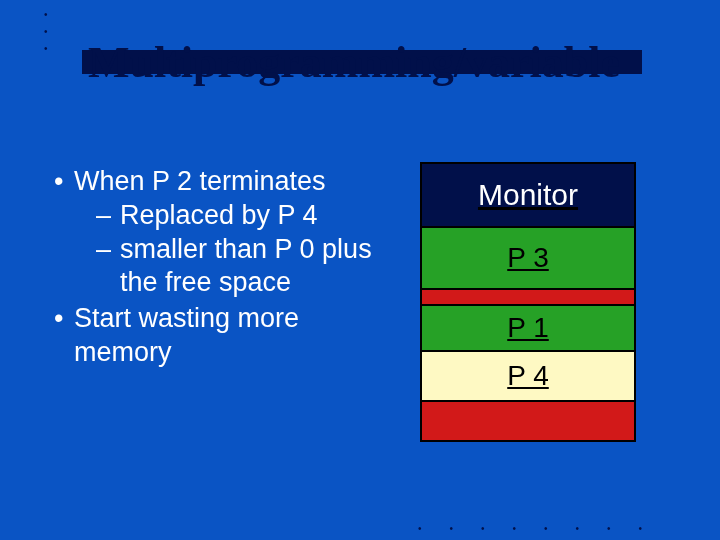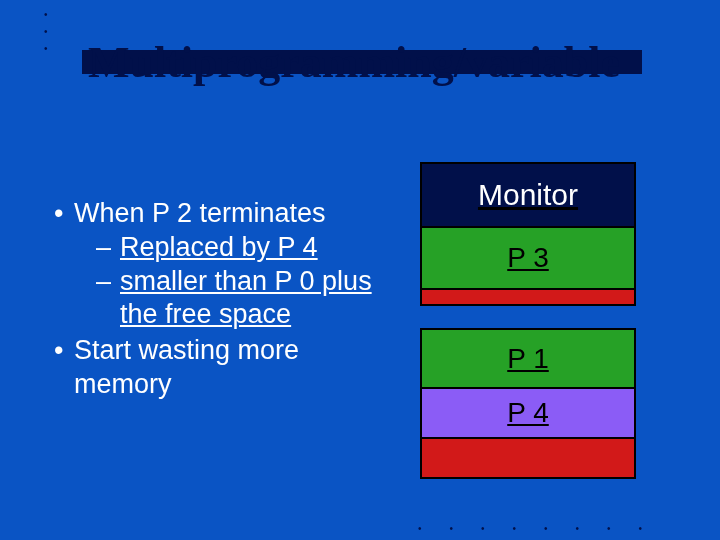--- a/index.html
+++ b/index.html
@@ -41,26 +41,25 @@
     line-height: 1.05;
     z-index: 2;
   }
   .content {
     position: absolute;
     top: 165px; left: 54px;
     width: 330px;
     color: #ffffff;
     font-size: 27px;
     line-height: 1.25;
-    margin-top: 32px;
   }
   .content ul { list-style: none; }
   .content .b1 { padding-left: 20px; position: relative; margin-bottom: 2px; }
   .content .b1::before { content: "•"; position: absolute; left: 0; top: 0; }
-  .content .b2 { padding-left: 46px; position: relative; text-decoration: underline; }
+  .content .b2 { padding-left: 46px; position: relative; }
   .content .b2::before { content: "–"; position: absolute; left: 22px; top: 0; }
   .content .b2 .hang { display: block; padding-left: 0; }
 
   .memory {
     position: absolute;
     top: 162px; left: 420px;
     width: 216px;
     text-decoration: underline;
   }
   .seg {
@@ -68,22 +67,22 @@
     text-align: center;
     font-size: 28px;
     display: flex;
     align-items: center;
     justify-content: center;
     margin-bottom: -2px;
   }
   .seg-monitor { background: #01104a; color: #fff; height: 66px; font-size: 30px; }
   .seg-p3 { background: #26a126; color: #000; height: 64px; }
   .seg-gap1 { background: #d21919; height: 18px; }
-  .seg-p1 { background: #26a126; color: #000; height: 61px; margin-top: 24px; }
-  .seg-p4 { background: #8b5cf6; color: #000; height: 52px; }
+  .seg-p1 { background: #26a126; color: #000; height: 48px; }
+  .seg-p4 { background: #fef9c3; color: #000; height: 52px; }
   .seg-gap2 { background: #d21919; height: 42px; }
 </style>
 </head>
 <body>
 
 <div class="decor-dots-tl">•<br>•<br>•</div>
 
 <div class="title-bar"></div>
 <div class="title">
   <span>Multiprogramming/variable</span><br>

